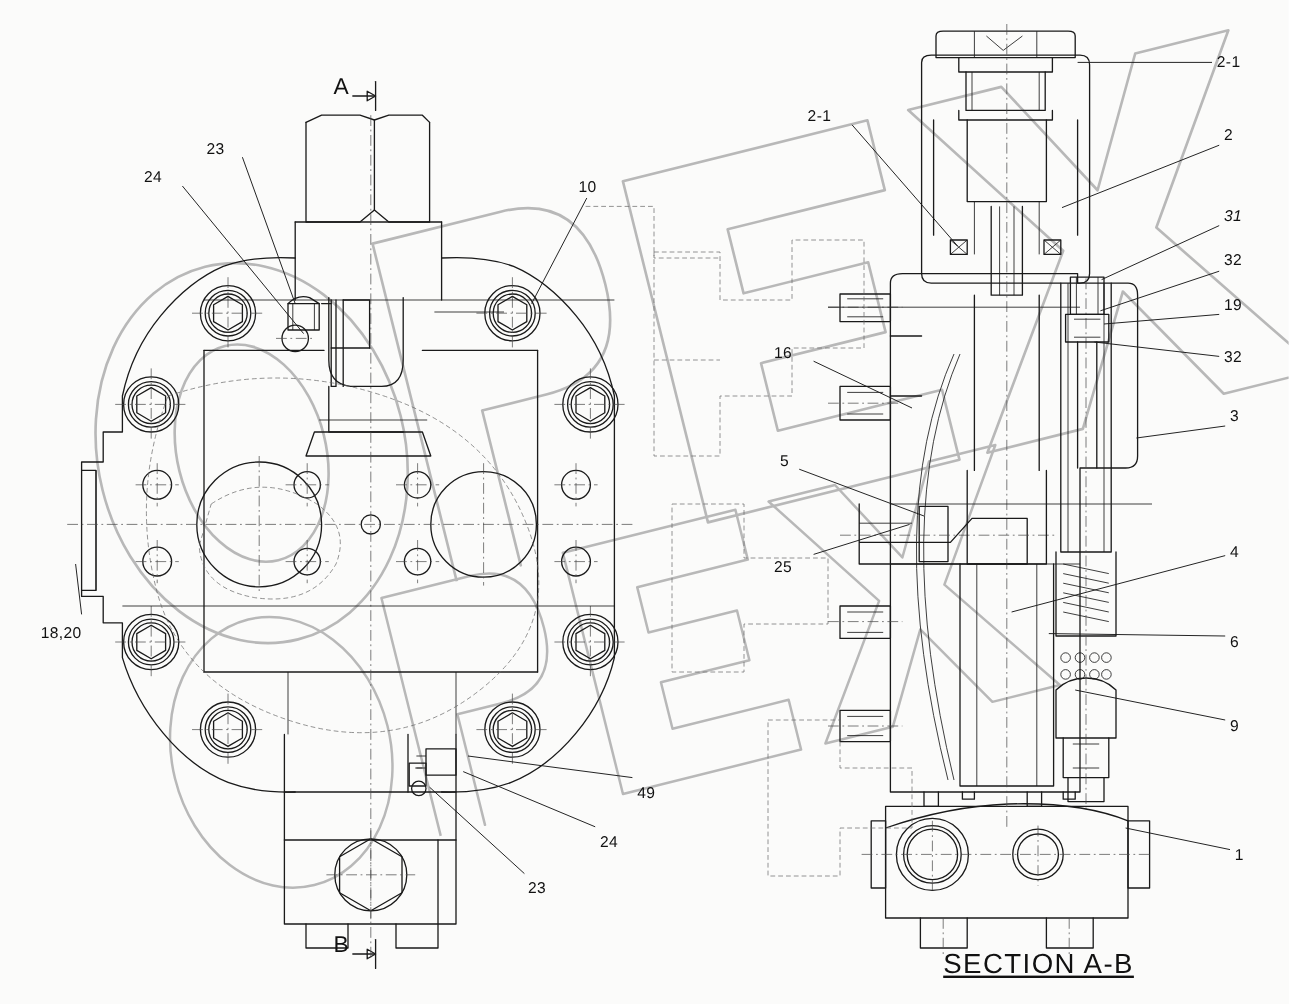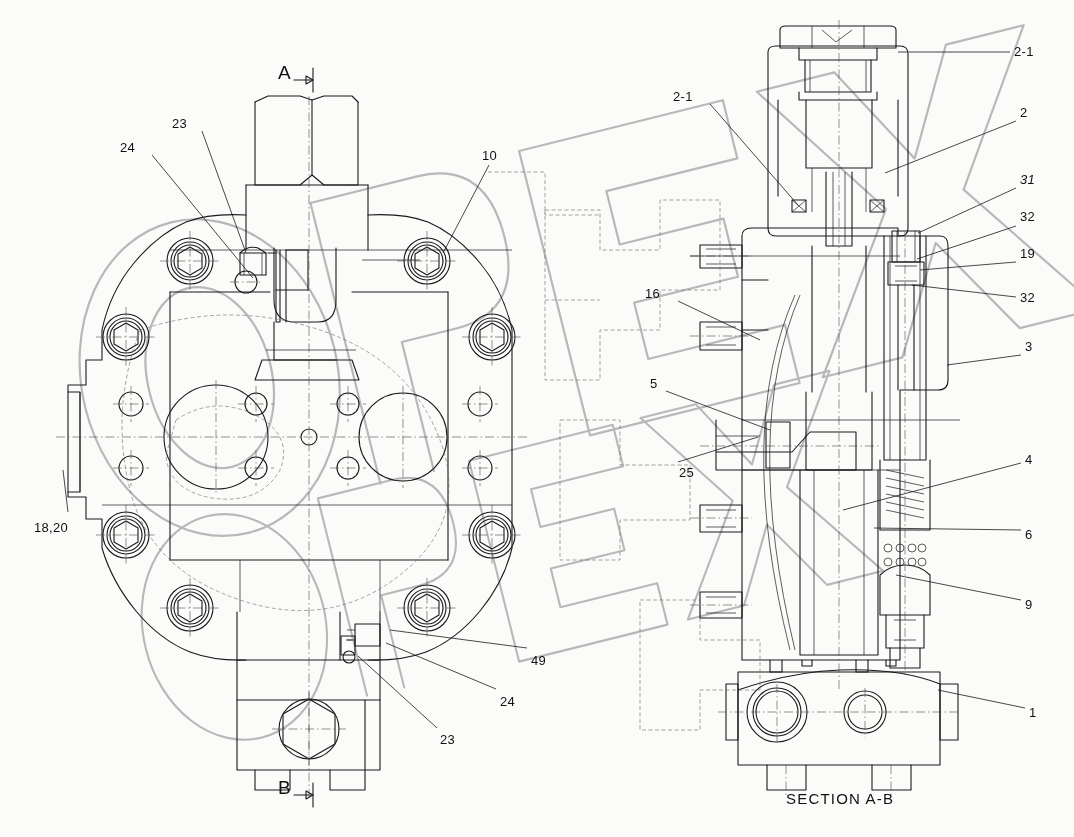--- a/index.html
+++ b/index.html
@@ -24,22 +24,23 @@
   }
   .lbl {
     position: absolute;
     font-family: "Liberation Sans", sans-serif;
     font-size: 13px;
     color: #111111;
     white-space: nowrap;
     letter-spacing: 0.3px;
   }
   .lbl-section {
-    font-size: 15px;
+    font-size: 23px;
     letter-spacing: 1.2px;
+    text-decoration: underline;
   }
   .lbl-ab {
     font-size: 19px;
   }
 </style>
 </head>
 <body>
 
 <div id="page">
 
@@ -442,21 +443,21 @@
       <div class="lbl" style="left: 1014px; top: 44px;">2-1</div>
       <div class="lbl" style="left: 673px; top: 89px;">2-1</div>
       <div class="lbl" style="left: 1020px; top: 105px;">2</div>
       <div class="lbl" style="left: 1020px; top: 172px; font-style: italic;">31</div>
       <div class="lbl" style="left: 1020px; top: 209px;">32</div>
       <div class="lbl" style="left: 1020px; top: 246px;">19</div>
       <div class="lbl" style="left: 1020px; top: 290px;">32</div>
       <div class="lbl" style="left: 1025px; top: 339px;">3</div>
       <div class="lbl" style="left: 645px; top: 286px;">16</div>
       <div class="lbl" style="left: 650px; top: 376px;">5</div>
-      <div class="lbl" style="left: 645px; top: 465px; margin-left: 34px;">25</div>
+      <div class="lbl" style="left: 645px; top: 465px;">25</div>
       <div class="lbl" style="left: 1025px; top: 452px;">4</div>
       <div class="lbl" style="left: 1025px; top: 527px;">6</div>
       <div class="lbl" style="left: 1025px; top: 597px;">9</div>
       <div class="lbl" style="left: 1029px; top: 705px;">1</div>
     </div>
 
   <div class="lbl lbl-ab" style="left:278px; top:62px;">A</div>
   <div class="lbl lbl-ab" style="left:278px; top:777px;">B</div>
   <div class="lbl lbl-section" style="left:786px; top:790px;">SECTION A-B</div>
 

